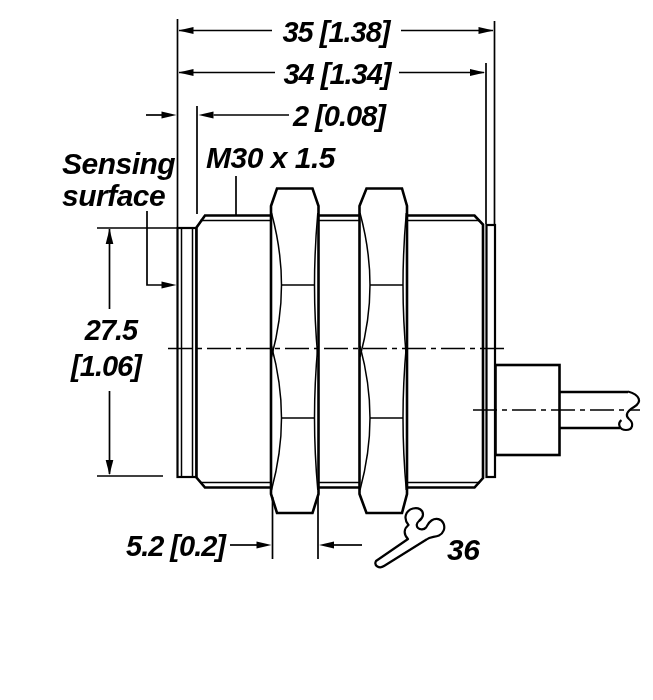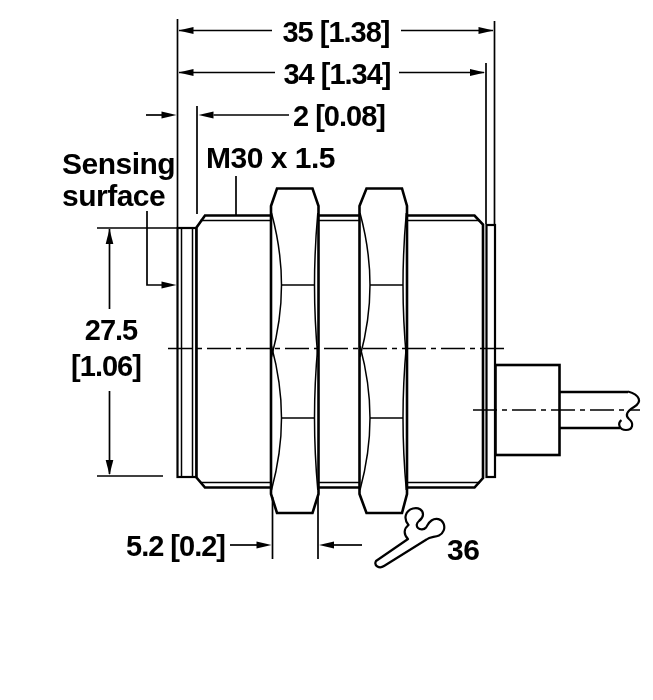--- a/index.html
+++ b/index.html
@@ -1,16 +1,16 @@
 <!DOCTYPE html>
 <html><head>
 <meta charset="utf-8">
 <style>
   html,body{margin:0;padding:0;background:#ffffff;}
-  .canvas{position:relative;width:653px;height:700px;background:#ffffff;overflow:hidden;}
+  .canvas{position:relative;width:653px;height:700px;background:#ffffff;overflow:hidden;font-style:italic;}
   svg{display:block;}
   .dim-text{font-family:"Liberation Sans",sans-serif;font-size:29px;font-weight:600;
             letter-spacing:-1px;fill:#000;dominant-baseline:central;}
   .lbl-text{font-family:"Liberation Sans",sans-serif;font-size:30px;font-weight:600;
             letter-spacing:-0.5px;fill:#000;dominant-baseline:central;}
   .outline{stroke:#000;stroke-width:2.6;fill:#fff;}
   .thin{stroke:#000;stroke-width:1.5;fill:none;}
   .edge{stroke:#000;stroke-width:2.2;fill:#fff;}
   .cableln{stroke:#000;stroke-width:2.4;fill:none;}
   .dimln{stroke:#000;stroke-width:1.7;fill:none;}

